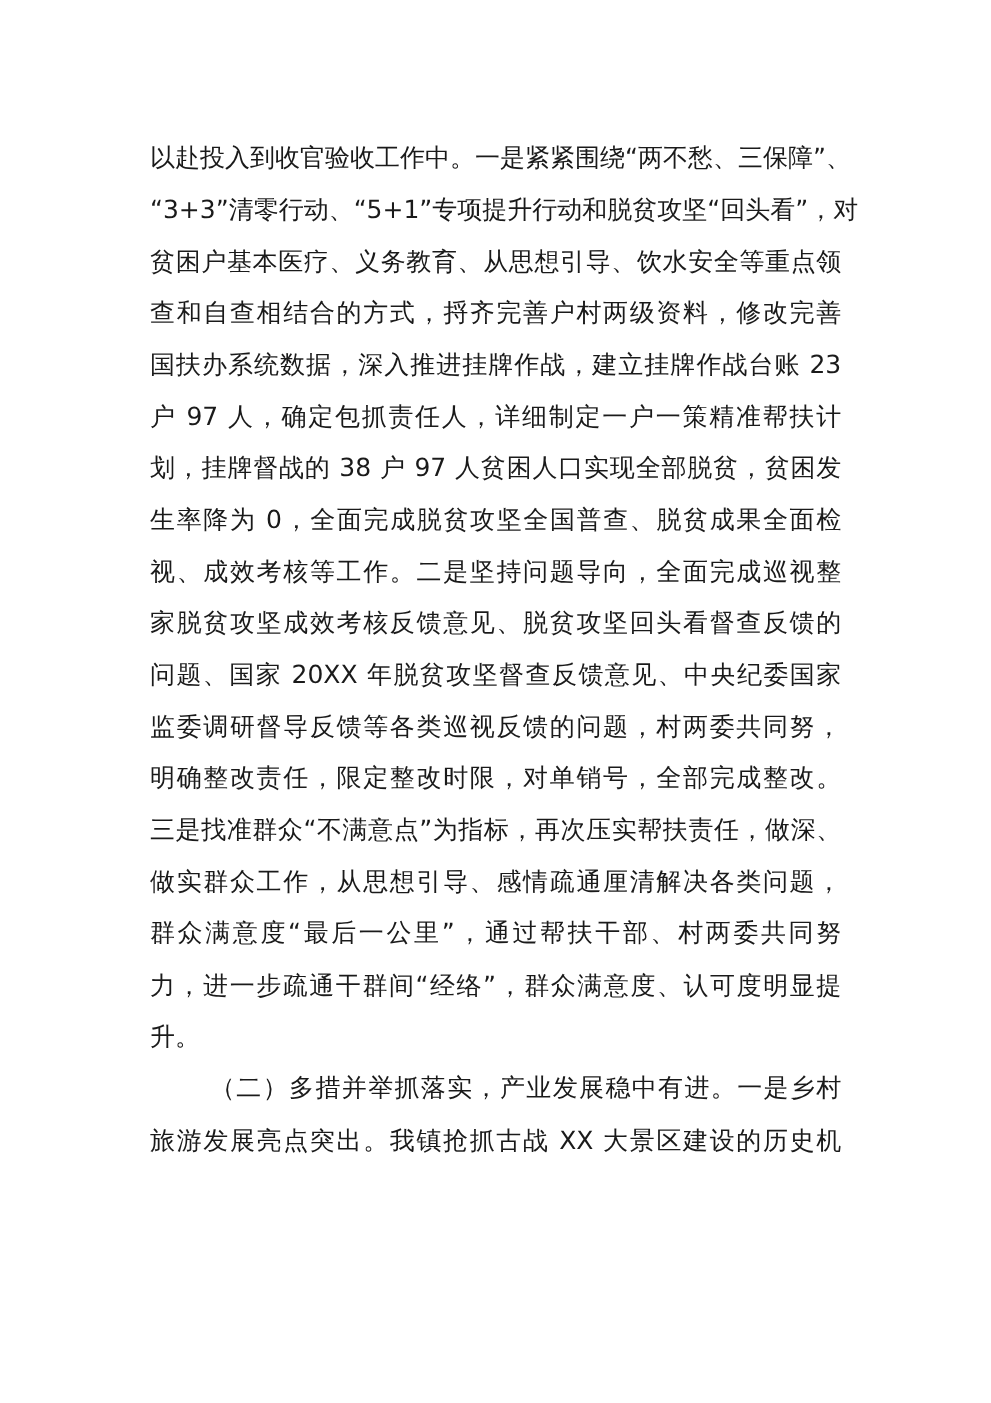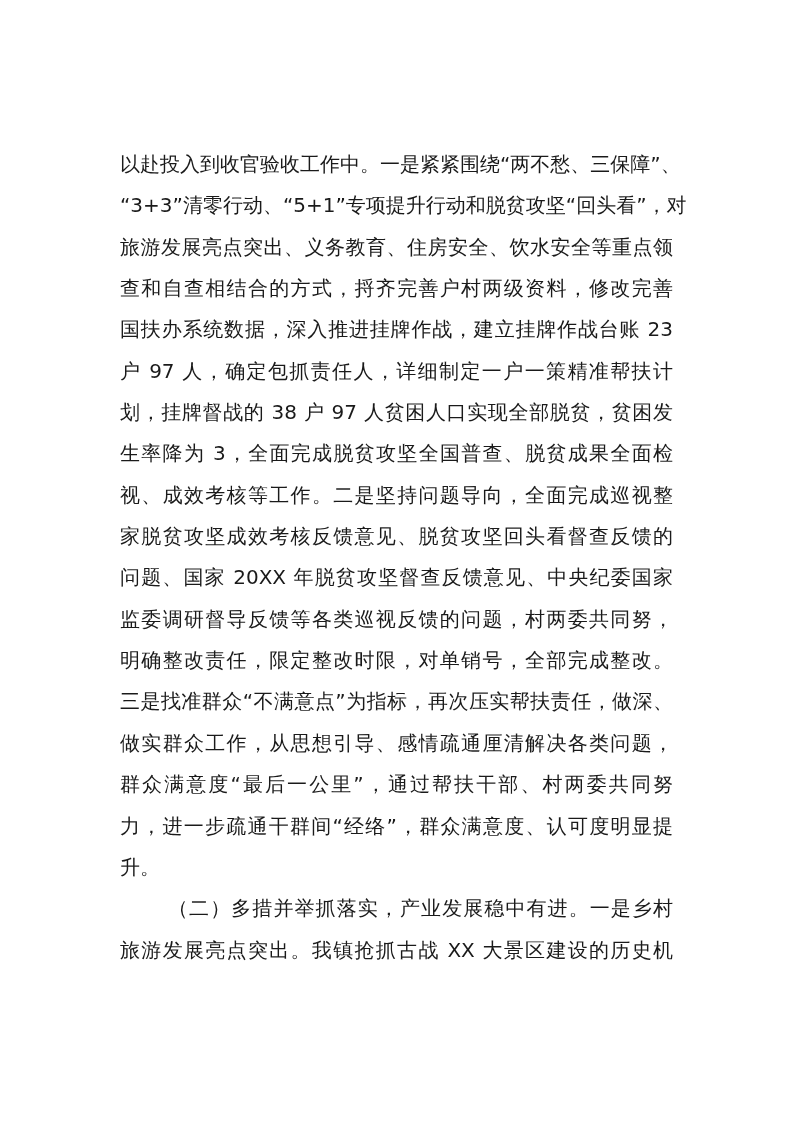--- a/index.html
+++ b/index.html
@@ -5,46 +5,45 @@
   html, body { margin: 0; padding: 0; background: #ffffff; }
   body { width: 793px; height: 1122px; position: relative; overflow: hidden; }
   .page {
     position: absolute;
     left: 120px;
     top: 106px;
     width: 553px;
     font-family: "DejaVu Sans", "Liberation Sans", sans-serif;
     font-size: 20px;
     color: #1a1a1a;
-    margin-top: 38px;
   }
   .line {
     height: 41.35px;
     line-height: 41.35px;
     white-space: nowrap;
     text-align: justify;
     text-align-last: justify;
     overflow: visible;
   }
   .line.last { text-align-last: left; }
   .line.indent { padding-left: 48px; }
 </style>
 </head>
 <body>
 
 <div class="page">
   <div>
     <div class="line">以赴投入到收官验收工作中。一是紧紧围绕“两不愁、三保障”、</div>
     <div class="line">“3+3”清零行动、“5+1”专项提升行动和脱贫攻坚“回头看”，对</div>
-    <div class="line">旅游发展亮点突出、义务教育、住房安全、饮水安全等重点领</div>
+    <div class="line">贫困户基本医疗、义务教育、从思想引导、饮水安全等重点领</div>
     <div class="line">查和自查相结合的方式，捋齐完善户村两级资料，修改完善</div>
     <div class="line">国扶办系统数据，深入推进挂牌作战，建立挂牌作战台账 23</div>
     <div class="line">户 97 人，确定包抓责任人，详细制定一户一策精准帮扶计</div>
     <div class="line">划，挂牌督战的 38 户 97 人贫困人口实现全部脱贫，贫困发</div>
-    <div class="line">生率降为 3，全面完成脱贫攻坚全国普查、脱贫成果全面检</div>
+    <div class="line">生率降为 0，全面完成脱贫攻坚全国普查、脱贫成果全面检</div>
     <div class="line">视、成效考核等工作。二是坚持问题导向，全面完成巡视整</div>
     <div class="line">家脱贫攻坚成效考核反馈意见、脱贫攻坚回头看督查反馈的</div>
     <div class="line">问题、国家 20XX 年脱贫攻坚督查反馈意见、中央纪委国家</div>
     <div class="line">监委调研督导反馈等各类巡视反馈的问题，村两委共同努，</div>
     <div class="line">明确整改责任，限定整改时限，对单销号，全部完成整改。</div>
     <div class="line">三是找准群众“不满意点”为指标，再次压实帮扶责任，做深、</div>
     <div class="line">做实群众工作，从思想引导、感情疏通厘清解决各类问题，</div>
     <div class="line">群众满意度“最后一公里”，通过帮扶干部、村两委共同努</div>
     <div class="line">力，进一步疏通干群间“经络”，群众满意度、认可度明显提</div>
     <div class="line last">升。</div>

